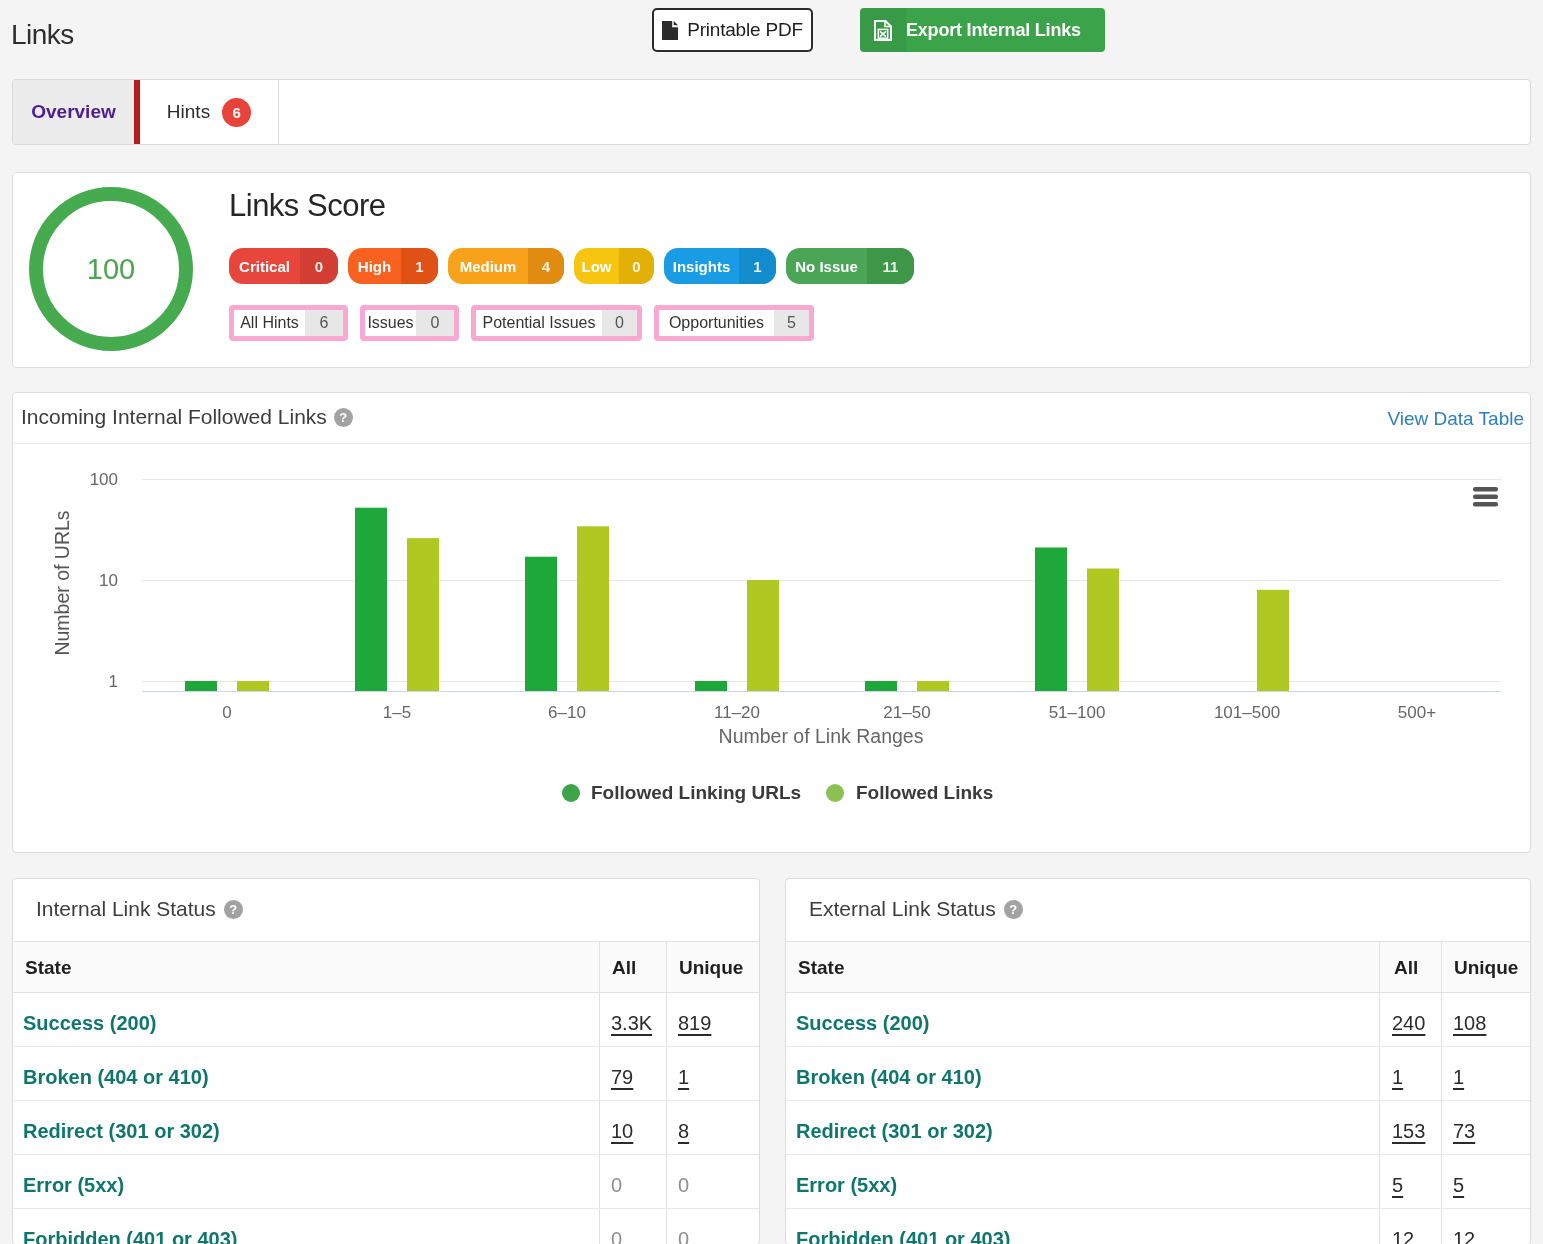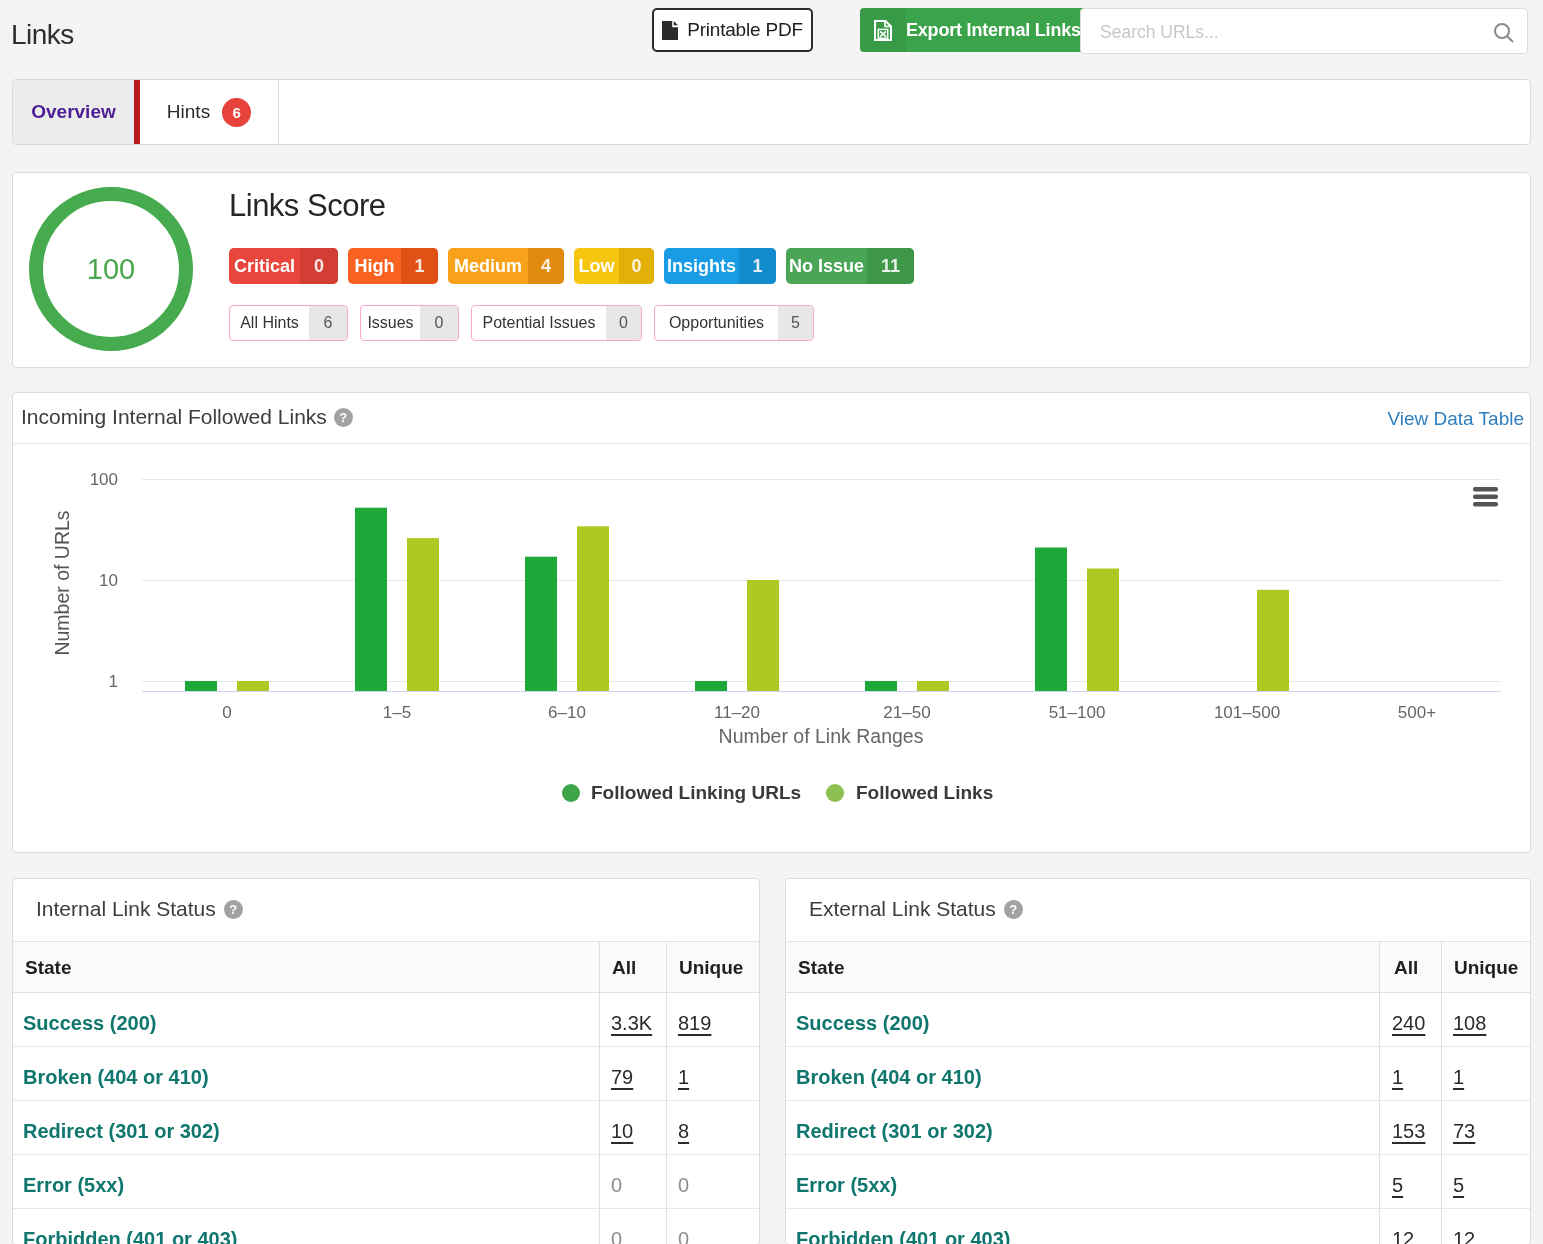--- a/index.html
+++ b/index.html
@@ -25,24 +25,24 @@
 #tab1 { width:127px; background:#ececec; border-right:6px solid #b91c1c; font-weight:700; color:#4c1d95; border-radius:4px 0 0 4px; }
 #tab2 { width:139px; border-right:1px solid #d9d9d9; gap:12px; }
 #tab2 .badge6 { width:29px; height:29px; border-radius:50%; background:#e8433a; color:#fff; font-size:15px; font-weight:700; display:flex; align-items:center; justify-content:center; }
 
 
 #score { left:12px; top:172px; width:1519px; height:196px; }
 #ring { position:absolute; left:16px; top:14px; width:164px; height:164px; border:14px solid #46ab4e; border-radius:50%; display:flex; align-items:center; justify-content:center; font-size:29px; color:#4aa64e; }
 #score h2 { position:absolute; left:216px; top:15px; font-size:31px; font-weight:400; letter-spacing:-0.5px; color:#262626; }
 .badgerow { position:absolute; left:216px; top:75px; display:flex; gap:10px; }
 .pillrow { position:absolute; left:216px; top:132px; display:flex; gap:12px; }
-.cbadge { display:flex; height:36px; border-radius:5px; overflow:hidden; color:#fff; font-size:18px; font-weight:700;justify-content:space-between; }
+.cbadge { display:flex; height:36px; border-radius:14px; overflow:hidden; color:#fff; font-size:15px; font-weight:700;justify-content:space-between; }
 .cbadge .l { flex:1; display:flex; align-items:center; justify-content:center; }
 .cbadge .c { display:flex; align-items:center; justify-content:center; color:rgba(255,255,255,0.88); }
-.gpill { display:flex; height:36px; border-radius:4px; overflow:hidden; border:1px solid #f9a8d4; background:#fff; font-size:16px; color:#333; }
+.gpill { display:flex; height:36px; border-radius:4px; overflow:hidden; border:5px solid #f9a8d4; background:#fff; font-size:16px; color:#333; }
 .gpill .l { flex:1; display:flex; align-items:center; justify-content:center; }
 .gpill .c { display:flex; align-items:center; justify-content:center; background:#e7e7e7; color:#555; }
 
 
 #chartp { left:12px; top:392px; width:1519px; height:461px; }
 #chartp .hd { position:absolute; left:0; top:0; right:0; height:51px; border-bottom:1px solid #e8e8e8; }
 #chartp .hd .t { position:absolute; left:8px; top:12px; font-size:21px; color:#3d3d3d; display:flex; align-items:center; gap:7px; }
 #chartp .hd .lnk { position:absolute; right:6px; top:15px; font-size:19px; color:#2d7fc1;text-align:center; }
 .qi { display:inline-flex; width:19px; height:19px; border-radius:50%; background:#a2a2a2; color:#fff; font-size:13px; font-weight:700; align-items:center; justify-content:center; }
 
@@ -78,27 +78,20 @@
       <svg width="18" height="21" viewBox="0 0 18 21">
         <path d="M1 1 h10.5 l5.5 5.5 v13.5 h-16 z" fill="none" stroke="#fff" stroke-width="2"></path>
         <path d="M11 1 v5.5 h5.5" fill="none" stroke="#fff" stroke-width="1.6"></path>
         <rect x="4.3" y="9.4" width="9.4" height="8.8" fill="none" stroke="#fff" stroke-width="1.5"></rect>
         <path d="M6 11.3 L12 16.7 M12 11.3 L6 16.7" stroke="#fff" stroke-width="1.7" fill="none"></path>
       </svg>
     </div>
     <div class="lbl">Export Internal Links</div>
   </div>
 
-  <div class="abs" id="search">
-    <span class="ph">Search URLs...</span>
-    <svg width="21" height="21" viewBox="0 0 21 21">
-        <circle cx="9" cy="9" r="7" fill="none" stroke="#8a8a8a" stroke-width="2"></circle>
-        <line x1="14" y1="14" x2="20" y2="20" stroke="#8a8a8a" stroke-width="2"></line>
-      </svg>
-  </div>
 
   <div class="abs" id="tabs">
     <div class="tab" id="tab1">Overview</div>
     <div class="tab" id="tab2">
         <span>Hints</span>
         <span class="badge6">6</span>
       </div>
   </div>
 
   <div class="panel" id="score">

